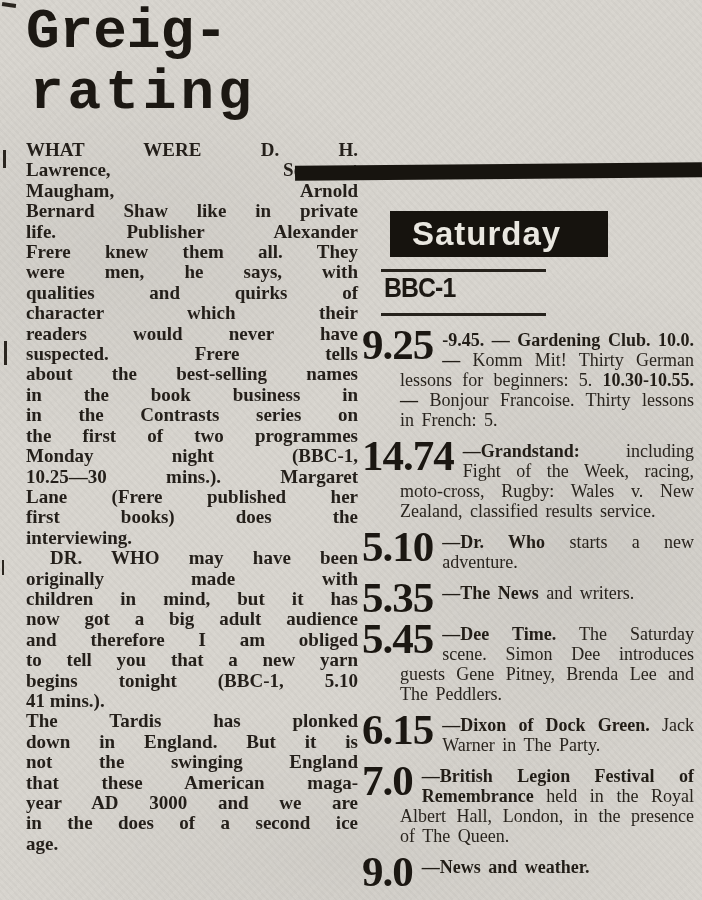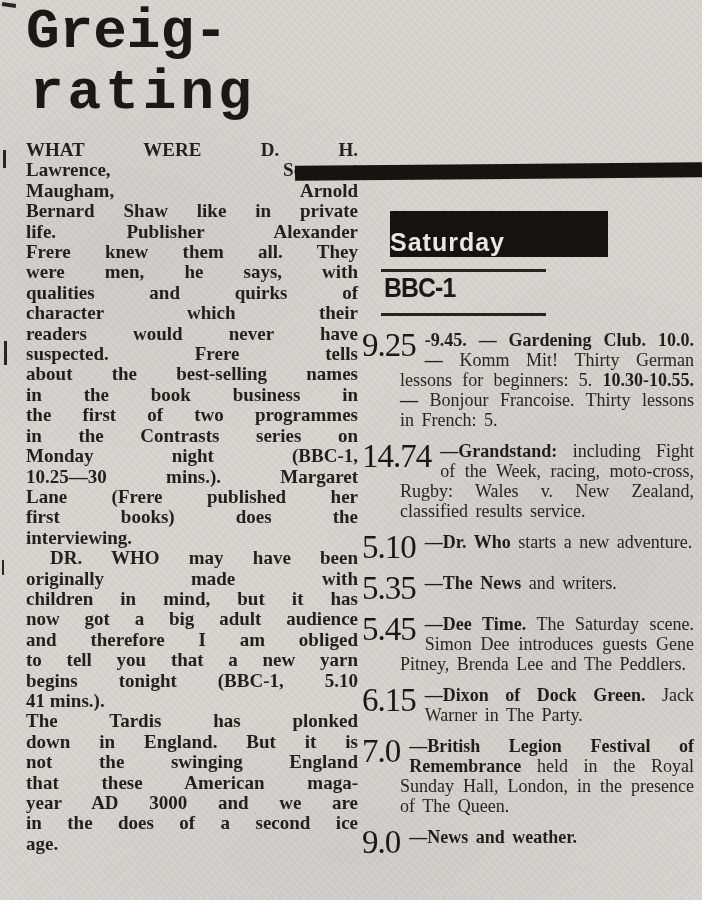--- a/index.html
+++ b/index.html
@@ -33,45 +33,45 @@
   }
   .line.last{text-align-last:left;}
   .line.indent{padding-left:24px;}
   
   .top-bar{
     position:absolute;left:295px;top:164px;width:407px;height:15px;
     background:#17140f;transform:rotate(-0.5deg);
   }
   .day-box{
     position:absolute;left:390px;top:211px;width:218px;height:46px;
-    background:#16130e;display:flex;align-items:flex-end;
+    background:#16130e;display:flex;align-items:center;
     font-family:"Liberation Sans","DejaVu Sans",sans-serif;
-    font-weight:700;font-size:25px;color:#e9e7e0;
-    box-sizing:border-box;letter-spacing:1px;
+    font-weight:700;font-size:33px;color:#e9e7e0;
+    padding-left:22px;box-sizing:border-box;letter-spacing:1px;
   }
   .rule{position:absolute;left:381px;width:165px;height:3px;background:#26221c;}
   .rule1{top:269px;}
   .rule2{top:313px;}
   .channel{
     position:absolute;left:384px;top:273px;
     font-family:"Liberation Sans","DejaVu Sans",sans-serif;
     font-weight:700;font-size:27px;letter-spacing:-1px;color:#1c1813;
     transform:scaleX(0.92);transform-origin:left;
   }
   .entries{
     position:absolute;left:362px;top:330px;width:332px;
     font-family:"Liberation Serif","DejaVu Serif",serif;
     font-size:18px;color:#29241e;
   }
   .entry{margin:0 0 11px 0;padding-left:38px;line-height:20px;
     text-align:justify;word-spacing:3px;}
   .entry::after{content:"";display:block;clear:both;}
   .time{
     float:left;margin-left:-38px;padding-right:9px;
-    font-weight:400;font-size:33px;line-height:30px;color:#1b1712;
+    font-weight:700;font-size:43px;line-height:30px;color:#1b1712;
     word-spacing:0;letter-spacing:-1px;
   }
   .seg-b{font-weight:700;color:#221d17;}
   
   .artifact{position:absolute;background:#2a251f;}
   .a1{left:2px;top:3px;width:14px;height:4px;transform:rotate(8deg);}
   .a2{left:3px;top:150px;width:3px;height:18px;}
   .a3{left:4px;top:341px;width:3px;height:24px;}
   .a4{left:2px;top:560px;width:2px;height:15px;}
 </style>
@@ -93,22 +93,22 @@
           <div class="line">Bernard Shaw like in private</div>
           <div class="line">life. Publisher Alexander</div>
           <div class="line">Frere knew them all. They</div>
           <div class="line">were men, he says, with</div>
           <div class="line">qualities and quirks of</div>
           <div class="line">character which their</div>
           <div class="line">readers would never have</div>
           <div class="line">suspected. Frere tells</div>
           <div class="line">about the best-selling names</div>
           <div class="line">in the book business in</div>
+          <div class="line">in the Contrasts series on</div>
           <div class="line">the first of two programmes</div>
-          <div class="line">in the Contrasts series on</div>
           <div class="line">Monday night (BBC-1,</div>
           <div class="line">10.25—30 mins.). Margaret</div>
           <div class="line">Lane (Frere published her</div>
           <div class="line">first books) does the</div>
           <div class="line last">interviewing.</div>
         </div>
         <div class="para">
           <div class="line indent">DR. WHO may have been</div>
           <div class="line">originally made with</div>
           <div class="line">children in mind, but it has</div>
@@ -140,21 +140,21 @@
   <div class="channel">BBC-1</div>
   <div class="rule rule2"></div>
 
   <div class="entries" id="entries">
       <div class="entry"><span class="time">9.25</span><span class="desc"><span class="seg-b">-9.45. — </span><span class="seg-b">Gardening Club. </span><span class="seg-b">10.0. — </span><span class="seg">Komm Mit! Thirty German lessons for beginners: 5. </span><span class="seg-b">10.30-10.55.— </span><span class="seg">Bonjour Francoise. Thirty lessons in French: 5.</span></span></div>
       <div class="entry"><span class="time">14.74</span><span class="desc"><span class="seg-b">—Grandstand:</span><span class="seg"> including Fight of the Week, racing, moto-cross, Rugby: Wales v. New Zealand, classified results service.</span></span></div>
       <div class="entry"><span class="time">5.10</span><span class="desc"><span class="seg-b">—Dr. Who</span><span class="seg"> starts a new adventure.</span></span></div>
       <div class="entry"><span class="time">5.35</span><span class="desc"><span class="seg-b">—The News</span><span class="seg"> and writers.</span></span></div>
       <div class="entry"><span class="time">5.45</span><span class="desc"><span class="seg-b">—Dee Time.</span><span class="seg"> The Saturday scene. Simon Dee introduces guests Gene Pitney, Brenda Lee and The Peddlers.</span></span></div>
       <div class="entry"><span class="time">6.15</span><span class="desc"><span class="seg-b">—Dixon of Dock Green.</span><span class="seg"> Jack Warner in The Party.</span></span></div>
-      <div class="entry"><span class="time">7.0</span><span class="desc"><span class="seg-b">—British Legion Festival of Remembrance</span><span class="seg"> held in the Royal Sunday Hall, London, in the presence of The Queen.</span></span></div>
+      <div class="entry"><span class="time">7.0</span><span class="desc"><span class="seg-b">—British Legion Festival of Remembrance</span><span class="seg"> held in the Royal Albert Hall, London, in the presence of The Queen.</span></span></div>
       <div class="entry"><span class="time">9.0</span><span class="desc"><span class="seg-b">—News and weather.</span></span></div>
     </div>
 
   <div class="artifact a1"></div>
   <div class="artifact a2"></div>
   <div class="artifact a3"></div>
   <div class="artifact a4"></div>
 
 </div>
 

